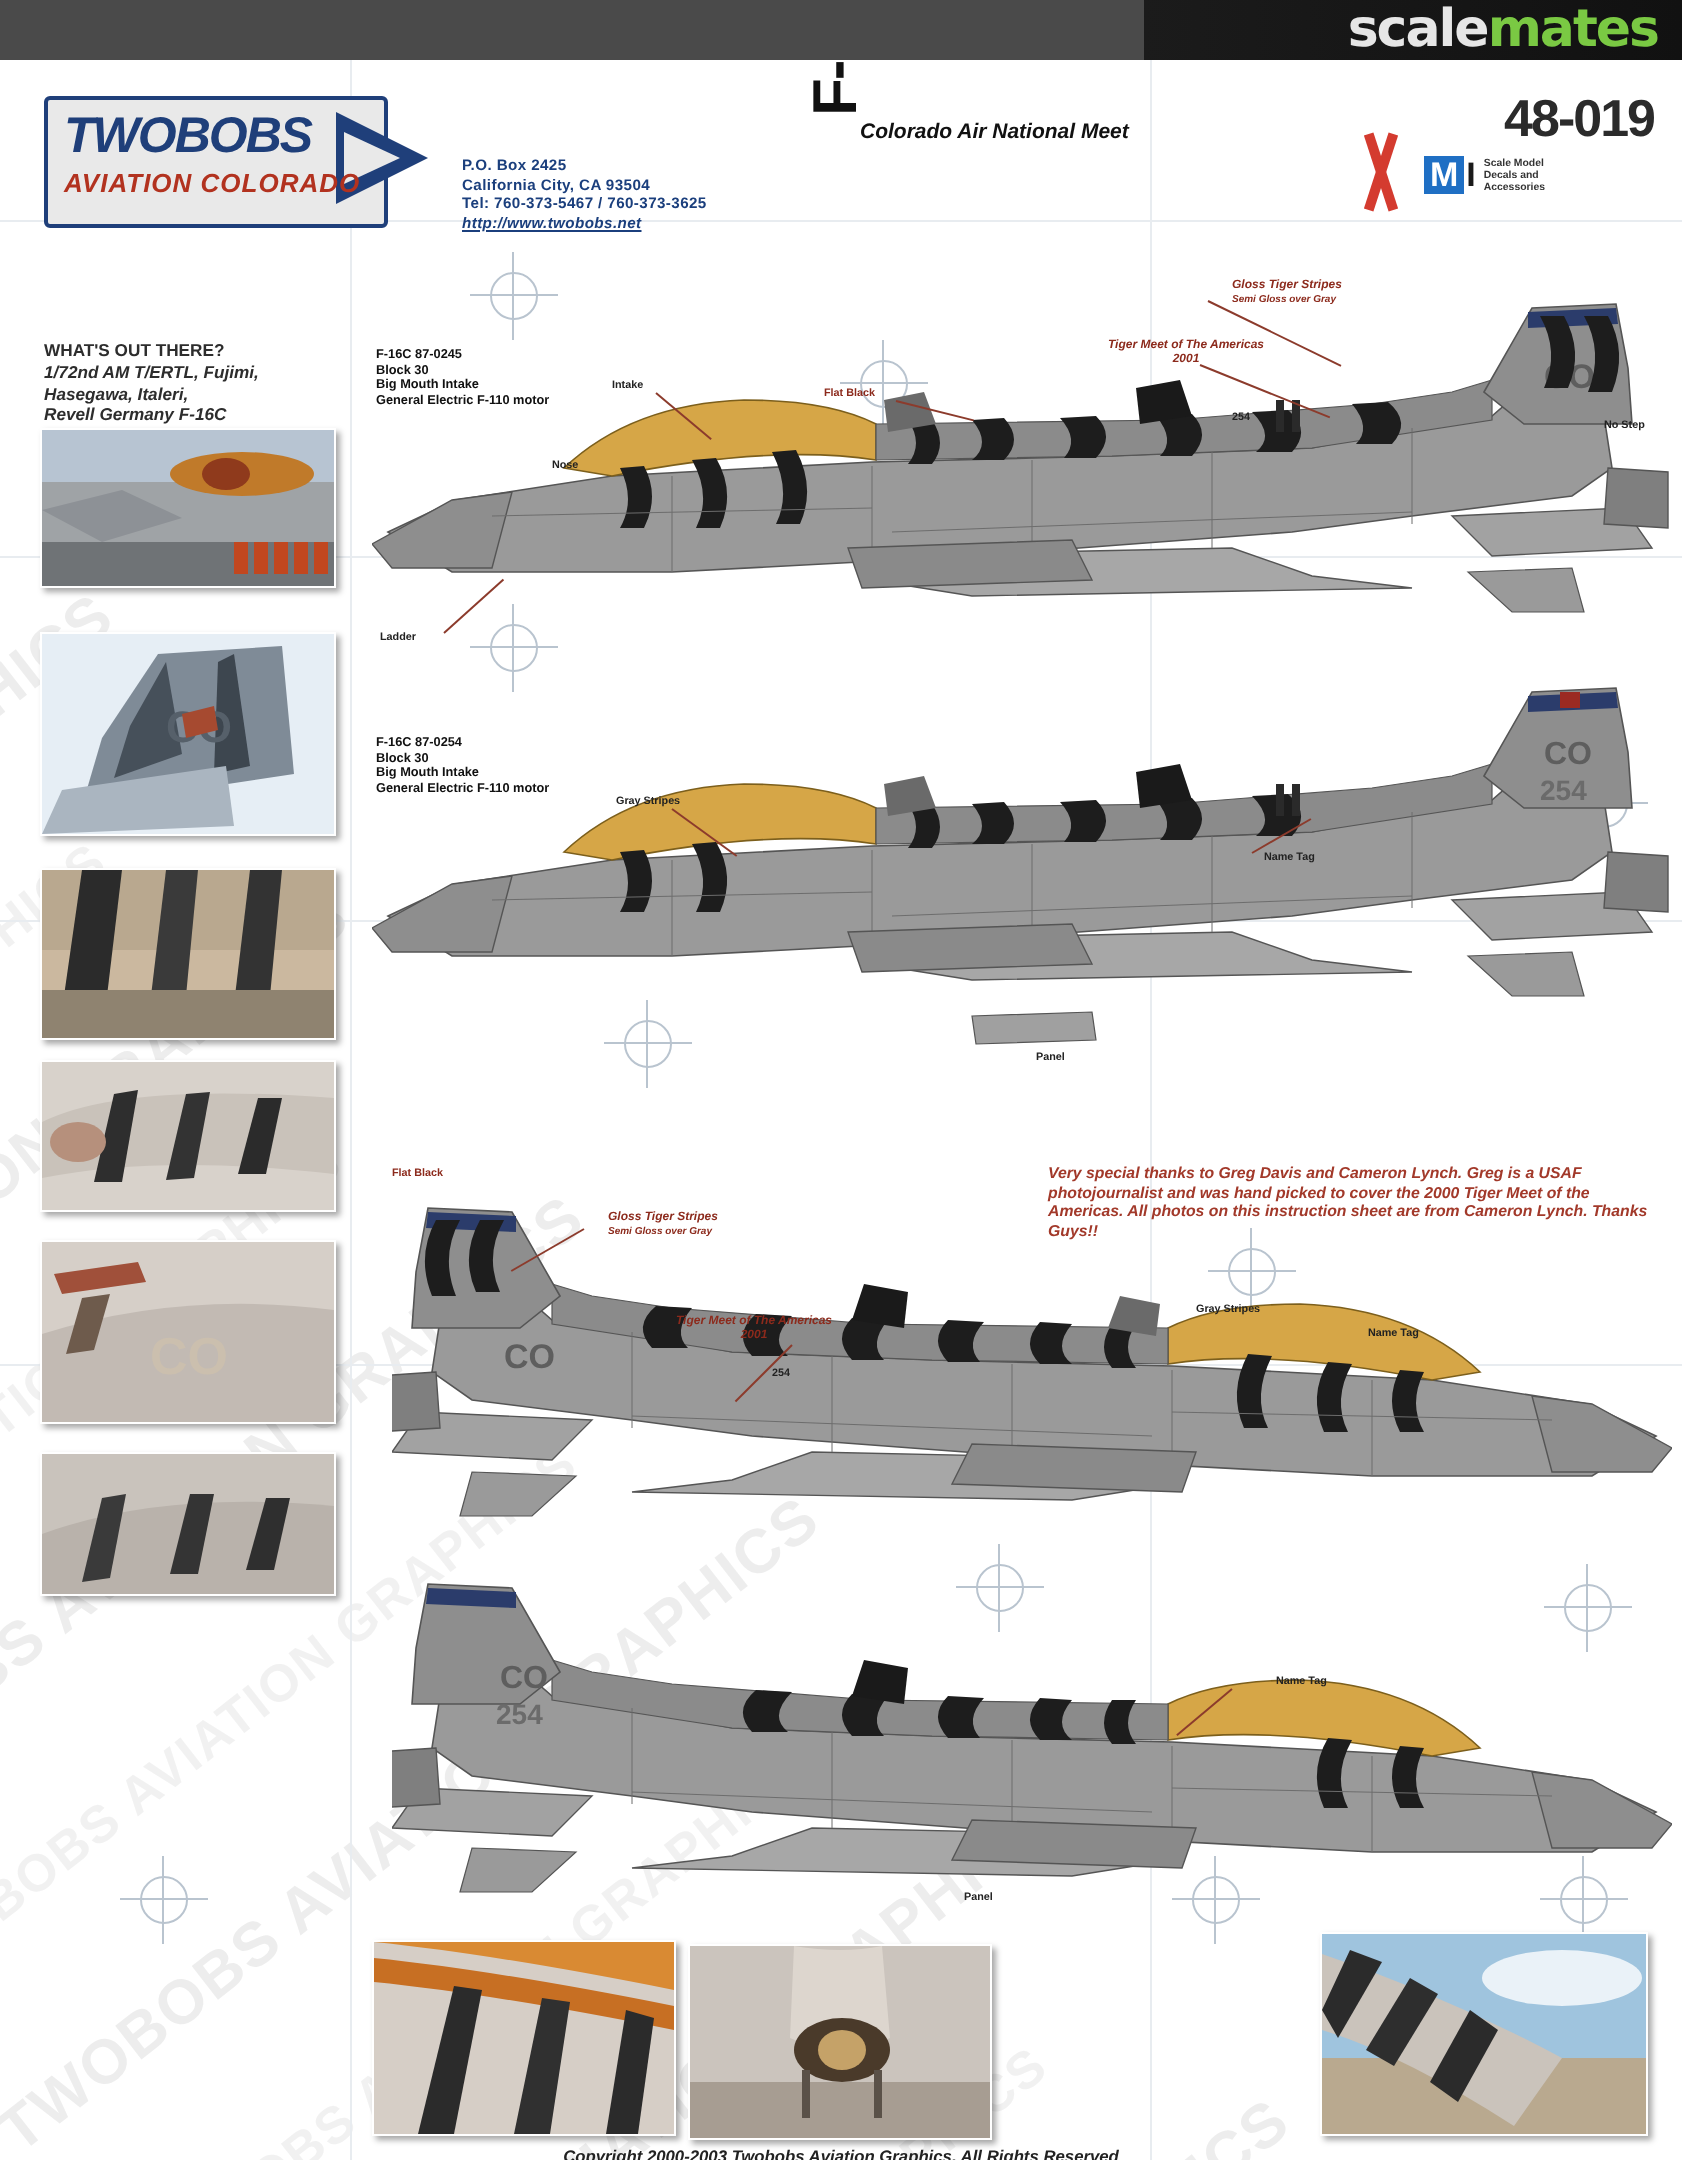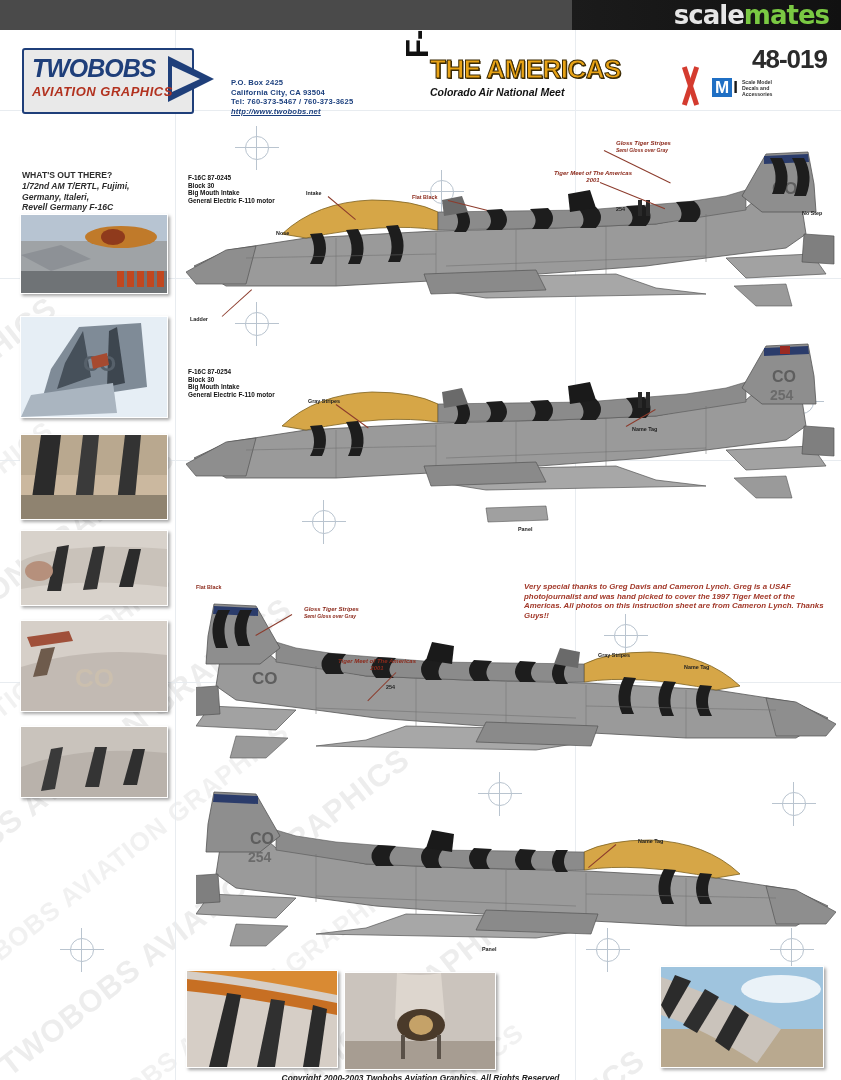--- a/index.html
+++ b/index.html
@@ -177,53 +177,52 @@
       </div>
     <div class="reg" style="left:770px;top:898px;">
         <i></i>
       </div>
 
     <div class="logo">
       <div class="plate"></div>
       <div class="arrow"></div>
       <div class="arrowin"></div>
       <div class="brand">TWOBOBS</div>
-      <div class="sub">AVIATION GRAPHICS</div>
+      <div class="sub">AVIATION COLORADO</div>
     </div>
 
     <div class="contact">
       <div>P.O. Box 2425</div>
       <div>California City, CA  93504</div>
       <div>Tel: 760-373-5467 / 760-373-3625</div>
       <div class="url">http://www.twobobs.net</div>
     </div>
 
     <div class="f16c">F-16C</div>
     <div class="ttl">
-      <div class="l2">THE AMERICAS</div>
       <div class="l3">Colorado Air National Meet</div>
     </div>
 
     <div class="prodno">48-019</div>
     <div class="ribbon">
         <b></b>
         <i></i>
       </div>
     <div class="mi">
       <span class="m">M</span>
       <span class="i">I</span>
       <span class="mtxt" style="white-space:pre-line;">Scale Model
 Decals and
 Accessories</span>
     </div>
 
     <div class="whats">
       <div class="hd">WHAT'S OUT THERE?</div>
       <div class="it">1/72nd AM T/ERTL, Fujimi,</div>
-      <div class="it">Germany, Italeri,</div>
+      <div class="it">Hasegawa, Italeri,</div>
       <div class="it">Revell Germany F-16C</div>
       <div class="it">Airwaves  Detail  Set</div>
       <div class="it">Eduard  Detail  Set</div>
     </div>
 
     <div class="photo" style="left:20px;top:184px;width:146px;height:78px;">
       <svg class="ph-in" viewBox="0 0 146 78" preserveAspectRatio="none">
         <rect width="146" height="78" fill="#cfd6dd"></rect>
         <rect y="0" width="146" height="26" fill="#b7c4d2"></rect>
         <rect y="26" width="146" height="30" fill="#9fa3a6"></rect>
@@ -427,21 +426,21 @@
         <div>Big Mouth Intake</div>
         <div>General Electric F-110 motor</div>
       </div>
       <div class="dkl" style="left:122px;top:68px;"><span>Gray Stripes</span></div>
       <div class="dkl" style="left:446px;top:96px;"><span>Name Tag</span></div>
       <div class="dkl" style="left:332px;top:196px;"><span>Panel</span></div>
       <div class="leader" style="left:150px;top:74px;width:40px;transform:rotate(36deg);"></div>
       <div class="leader" style="left:440px;top:96px;width:34px;transform:rotate(-30deg);"></div>
     </div>
 
-    <div class="thanks">Very special thanks to Greg Davis and Cameron Lynch. Greg is a USAF photojournalist and was hand picked to cover the 1997 Tiger Meet of the Americas.  All photos on this instruction sheet are from Cameron Lynch. Thanks Guys!!</div>
+    <div class="thanks">Very special thanks to Greg Davis and Cameron Lynch. Greg is a USAF photojournalist and was hand picked to cover the 2000 Tiger Meet of the Americas.  All photos on this instruction sheet are from Cameron Lynch. Thanks Guys!!</div>
 
     <div class="acwrap" style="left:196px;top:560px;width:640px;height:200px;">
       <svg width="640" height="200" viewBox="0 0 640 200">
         <g transform="translate(640,0) scale(-1,1)">
           <path d="M8 128 L42 112 L120 100 L250 93 L370 90 L470 86 L520 76 L560 70 L576 56 L580 40 L600 36 L614 44 L616 70 L620 96 L600 110 L520 120 L460 128 L300 140 L150 148 L40 148 Z" fill="#9a9a9a" stroke="#555" stroke-width=".8"></path>
           <path d="M0 134 L40 112 L70 108 L60 146 L10 146 Z" fill="#8e8e8e" stroke="#555" stroke-width=".7"></path>
           <path d="M96 96 Q130 64 186 62 Q228 62 252 74 L252 92 Q200 84 120 100 Z" fill="#d6a647" stroke="#7c5f1c" stroke-width=".8"></path>
           <path d="M252 74 L400 72 L500 64 L540 58 L560 52 L560 72 L470 86 L370 90 L252 92 Z" fill="#8b8b8b" stroke="#555" stroke-width=".6"></path>
           <path d="M556 58 L580 16 L622 14 L628 46 L630 74 L576 74 Z" fill="#8e8e8e" stroke="#555" stroke-width=".8"></path>
           <path d="M578 18 L622 16 L623 24 L578 26 Z" fill="#2b3c6b"></path>

